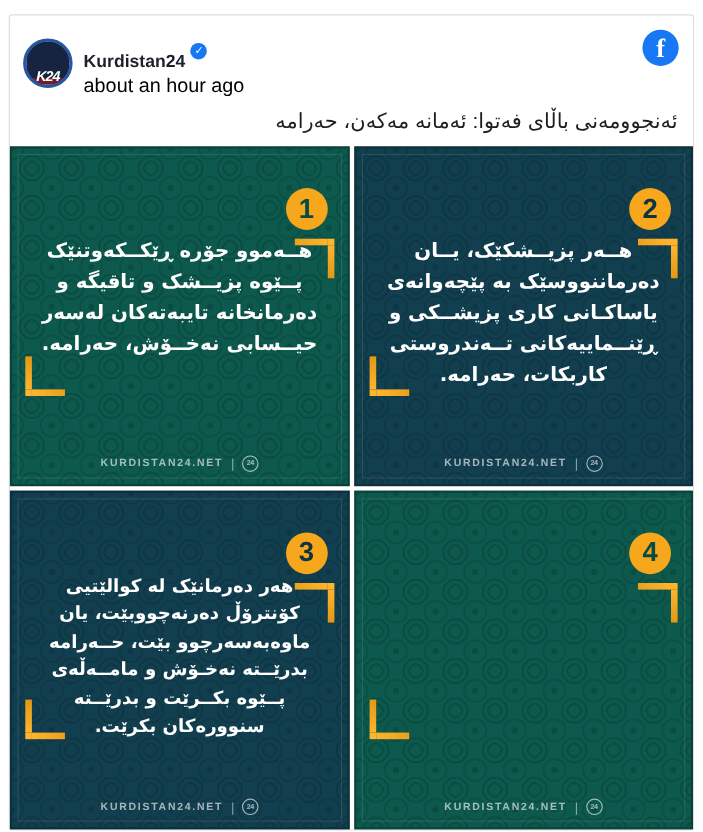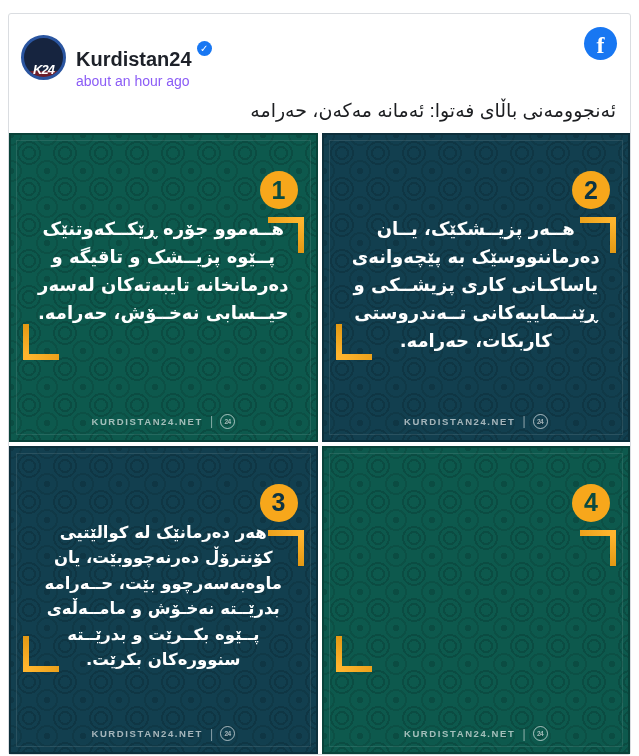--- a/index.html
+++ b/index.html
@@ -23,26 +23,26 @@
     width:45px;height:45px;border-radius:50%;
     background:linear-gradient(to top,#6e1f2a 0 16%,#16243f 16%);
     border:3px solid #2a55a0;
     box-sizing:border-box;
     display:flex;align-items:flex-end;justify-content:center;
     color:#fff;font-weight:bold;font-style:italic;font-size:13px;
     letter-spacing:-1px;flex:0 0 auto;
   }
   .hd-col{display:flex;flex-direction:column;gap:2px;}
   .name-row{display:flex;align-items:center;gap:5px;}
-  .page-name{font-size:20px;font-weight:bold;color:#1d2129;margin-top:22px;}
+  .page-name{font-size:16px;font-weight:bold;color:#1d2129;margin-top:22px;}
   .verified{
     width:15px;height:15px;border-radius:50%;background:#1877f2;
     color:#fff;font-size:10px;display:flex;align-items:center;justify-content:center;
   }
-  .timestamp{font-size:14px;color:#8b5cf6;}
+  .timestamp{font-size:18px;color:#000000;}
   .fb-logo{
     position:absolute;top:13px;right:13px;
     width:33px;height:33px;border-radius:50%;background:#1877f2;
     color:#fff;font-weight:bold;font-size:24px;
     display:flex;align-items:flex-end;justify-content:center;
     overflow:hidden;line-height:30px;
     font-family:"Liberation Serif","DejaVu Serif",serif;
   }
   
   .caption{

